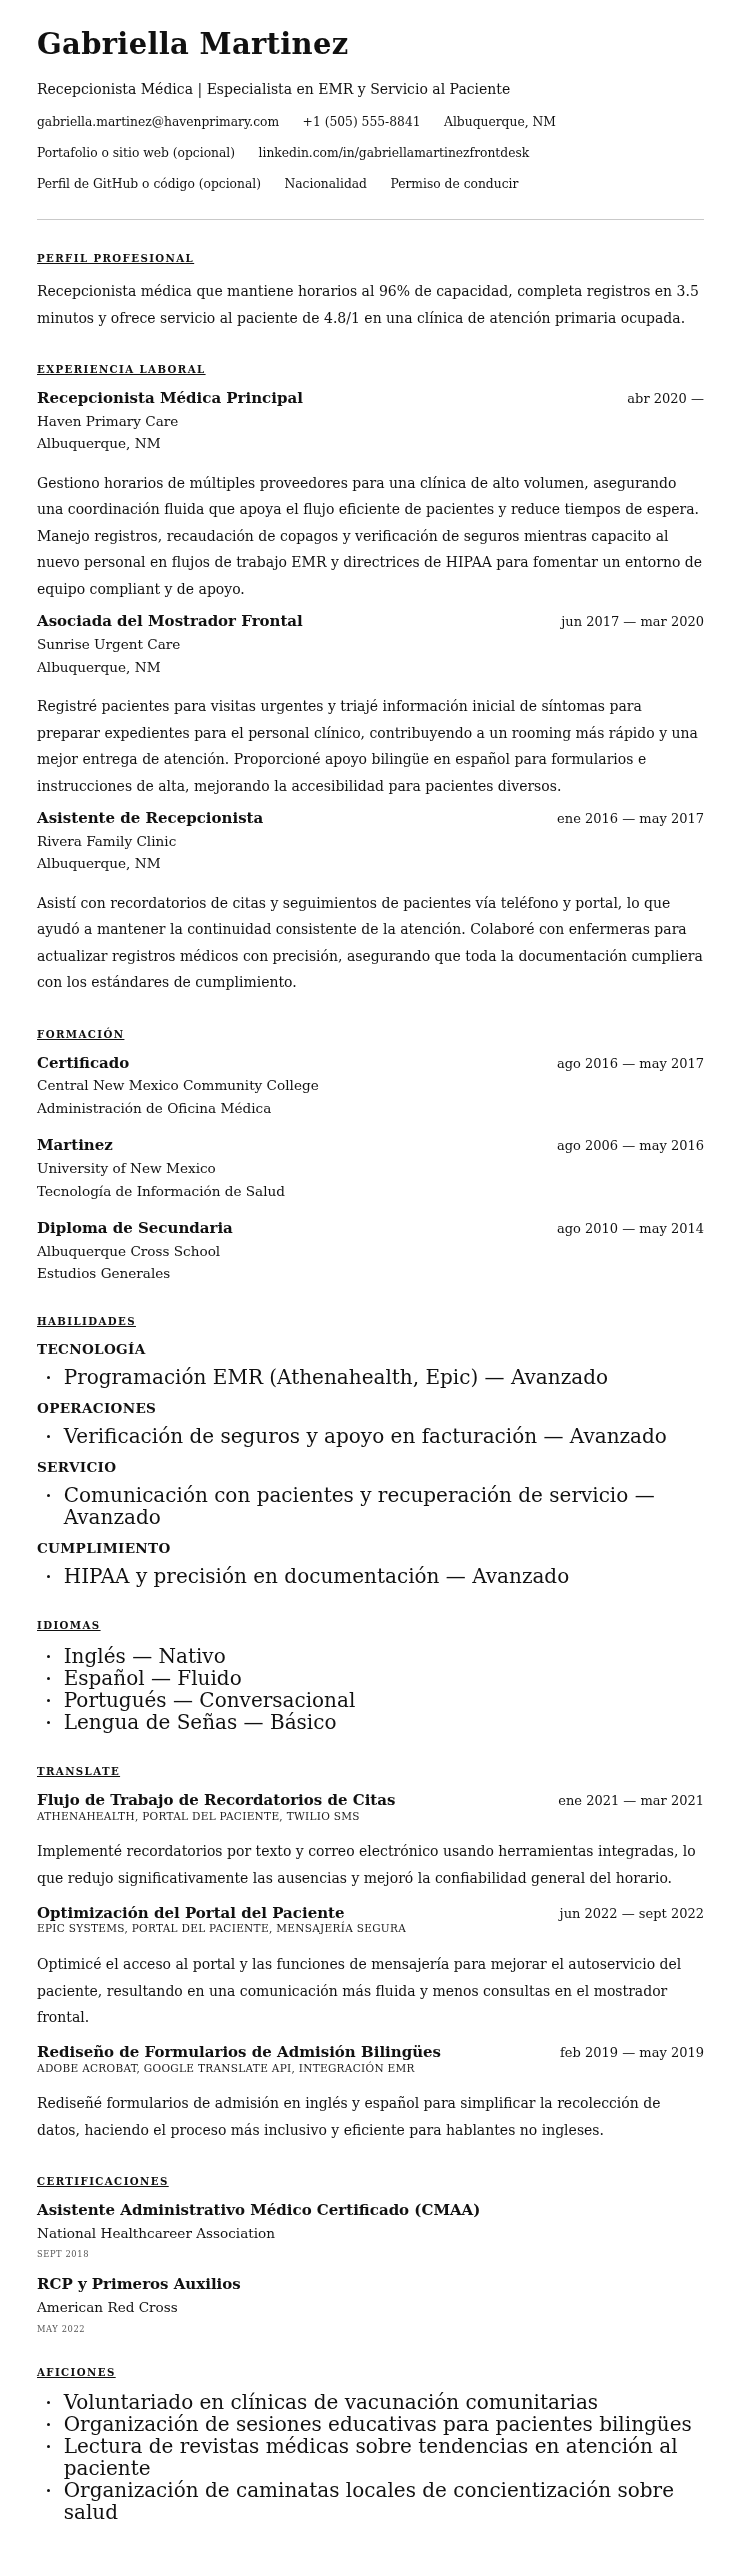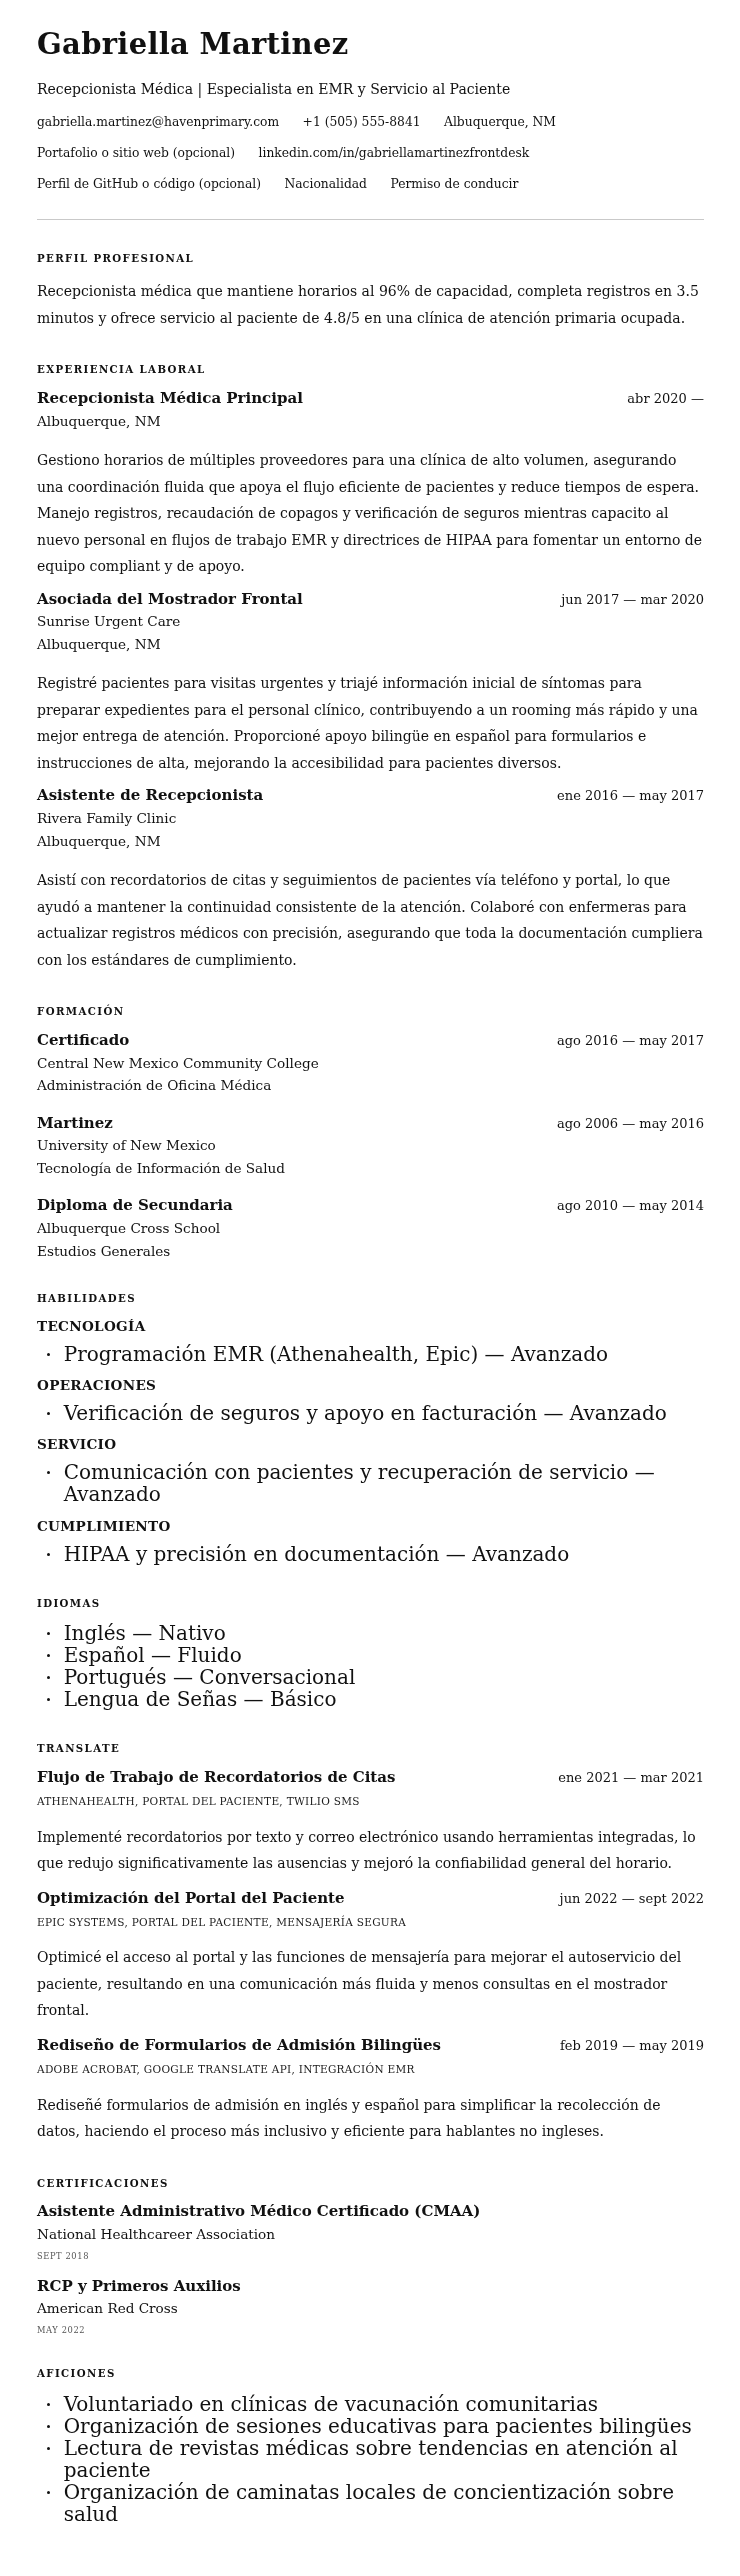--- a/index.html
+++ b/index.html
@@ -38,20 +38,21 @@
     border-top: 0.6px solid #c9c9c9;
     margin-top: 26px;
   }
   .section { margin-top: 32px; }
   .sh {
     font-size: 10.2px;
     font-weight: 700;
     letter-spacing: 1.4px;
     line-height: 1.2;
     margin-bottom: 13.6px;
+    text-decoration: underline;
   }
   .para {
     font-size: 14px;
     line-height: 26.5px;
     max-width: 667px;
   }
   .entry { margin-bottom: 10px; }
   .edu-entry { margin-bottom: 18.5px; }
   .proj-entry { margin-bottom: 12.3px; }
   .cert-entry { margin-bottom: 16px; }
@@ -72,21 +73,20 @@
   }
   .esub {
     font-size: 13.6px;
     line-height: 1.3;
     margin-top: 5px;
   }
   .edesc { margin-top: 16.7px; }
   .stack {
     font-size: 10.5px;
     letter-spacing: 0.3px;
-    margin-top: 8px;
     color: #1c1c1c;
   }
   .cert-date {
     font-size: 8.3px;
     letter-spacing: 0.6px;
     color: #555555;
     margin-top: 6.8px;
   }
   .skill-cat { margin-bottom: 12.3px; }
   .scname {
@@ -133,31 +133,32 @@
     <div class="contact-row">
       <span>Perfil de GitHub o código (opcional)</span>
       <span>Nacionalidad</span>
       <span>Permiso de conducir</span>
     </div>
     <hr class="rule">
   </header>
 
   <section class="section">
     <h2 class="sh">PERFIL PROFESIONAL</h2>
-    <p class="para">Recepcionista médica que mantiene horarios al 96% de capacidad, completa registros en 3.5 minutos y ofrece servicio al paciente de 4.8/5 en una clínica de atención primaria ocupada.</p>
+    <p class="para">Recepcionista médica que mantiene horarios al 96% de capacidad, completa registros en 3.5 minutos y ofrece servicio al paciente de 4.8/1 en una clínica de atención primaria ocupada.</p>
   </section>
 
   <section class="section">
     <h2 class="sh">EXPERIENCIA LABORAL</h2>
 
     <div class="entry">
       <div class="ehead">
         <div class="etitle">Recepcionista Médica Principal</div>
         <div class="edates">abr 2020 —</div>
       </div>
+      <div class="esub">Haven Primary Care</div>
       <div class="esub">Albuquerque, NM</div>
       <p class="para edesc">Gestiono horarios de múltiples proveedores para una clínica de alto volumen, asegurando una coordinación fluida que apoya el flujo eficiente de pacientes y reduce tiempos de espera. Manejo registros, recaudación de copagos y verificación de seguros mientras capacito al nuevo personal en flujos de trabajo EMR y directrices de HIPAA para fomentar un entorno de equipo compliant y de apoyo.</p>
     </div>
 
     <div class="entry">
       <div class="ehead">
         <div class="etitle">Asociada del Mostrador Frontal</div>
         <div class="edates">jun 2017 — mar 2020</div>
       </div>
       <div class="esub">Sunrise Urgent Care</div>

